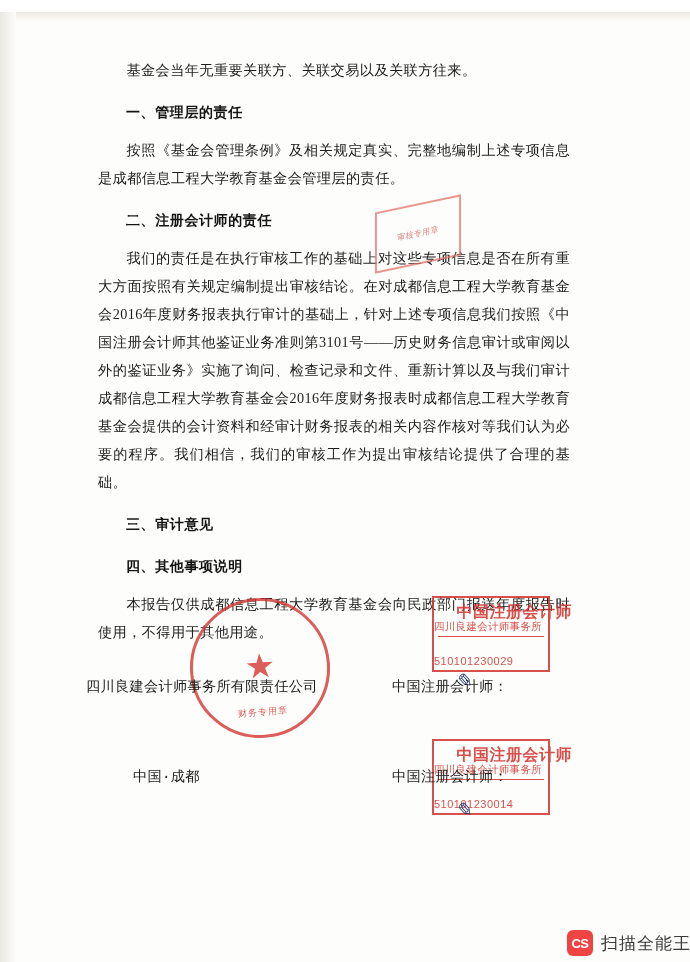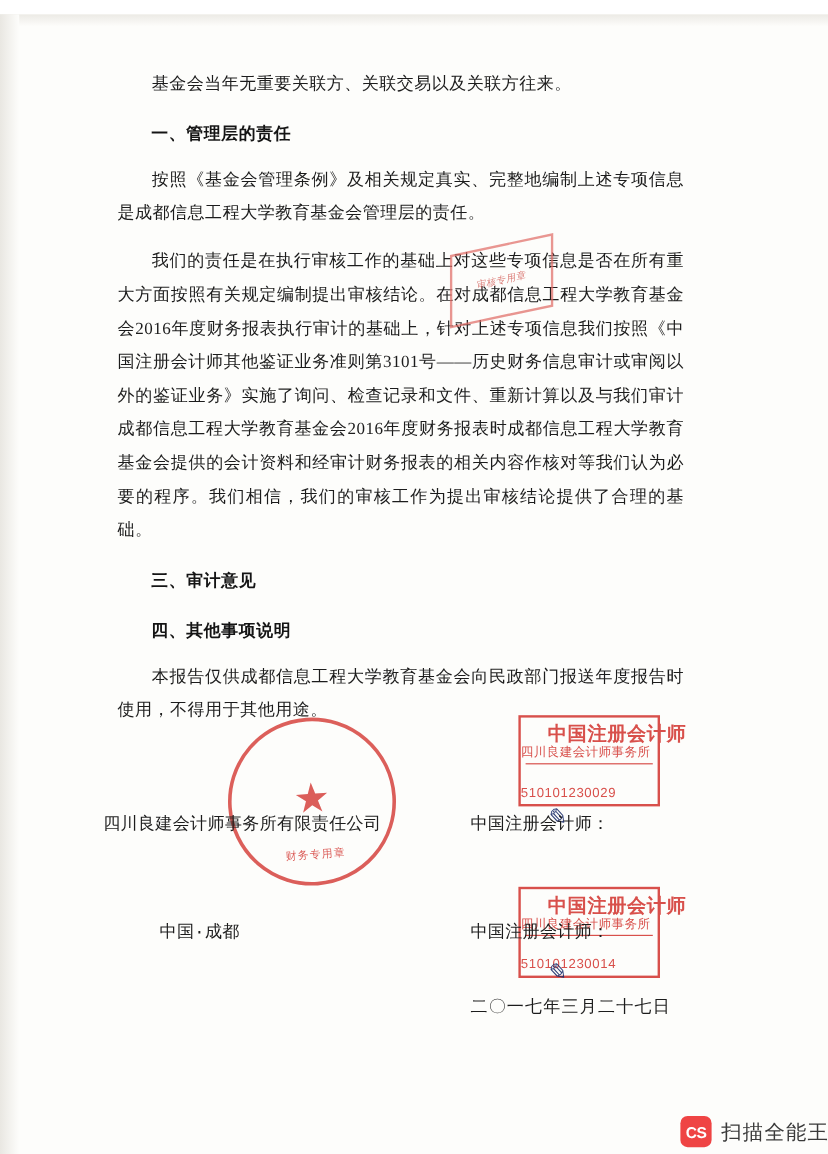--- a/index.html
+++ b/index.html
@@ -249,20 +249,21 @@
   <div class="scan-edge-top"></div>
   <div class="scan-edge-left"></div>
 
   <div class="doc-body">
 
     <p class="para">基金会当年无重要关联方、关联交易以及关联方往来。</p>
 
     <h2 class="heading">一、管理层的责任</h2>
     <p class="para">按照《基金会管理条例》及相关规定真实、完整地编制上述专项信息是成都信息工程大学教育基金会管理层的责任。</p>
 
+    <h2 class="heading">二、注册会计师的责任</h2>
     <p class="para">我们的责任是在执行审核工作的基础上对这些专项信息是否在所有重大方面按照有关规定编制提出审核结论。在对成都信息工程大学教育基金会2016年度财务报表执行审计的基础上，针对上述专项信息我们按照《中国注册会计师其他鉴证业务准则第3101号——历史财务信息审计或审阅以外的鉴证业务》实施了询问、检查记录和文件、重新计算以及与我们审计成都信息工程大学教育基金会2016年度财务报表时成都信息工程大学教育基金会提供的会计资料和经审计财务报表的相关内容作核对等我们认为必要的程序。我们相信，我们的审核工作为提出审核结论提供了合理的基础。</p>
 
     <h2 class="heading">三、审计意见</h2>
 
     <h2 class="heading">四、其他事项说明</h2>
     <p class="para">本报告仅供成都信息工程大学教育基金会向民政部门报送年度报告时使用，不得用于其他用途。</p>
 
   </div>
 
   <div class="stamp-diamond">审核专用章</div>
@@ -287,20 +288,19 @@
     <div class="hr"></div>
     <div class="line3">510101230014</div>
   </div>
   <div class="signature-ink" id="ink-2">✎</div>
 
   <div class="sign-area">
     <div class="sign-left-firm">四川良建会计师事务所有限责任公司</div>
     <div class="sign-left-city">中国·成都</div>
     <div class="sign-right-cpa1">中国注册会计师：</div>
     <div class="sign-right-cpa2">中国注册会计师：</div>
-    <div class="sign-date">二〇一七年三月二十七日</div>
   </div>
 
   <div class="footer-brand">
     <div class="cs-badge">CS</div>
     <div class="cs-text">扫描全能王</div>
   </div>
 </div>
 
 </body></html>

